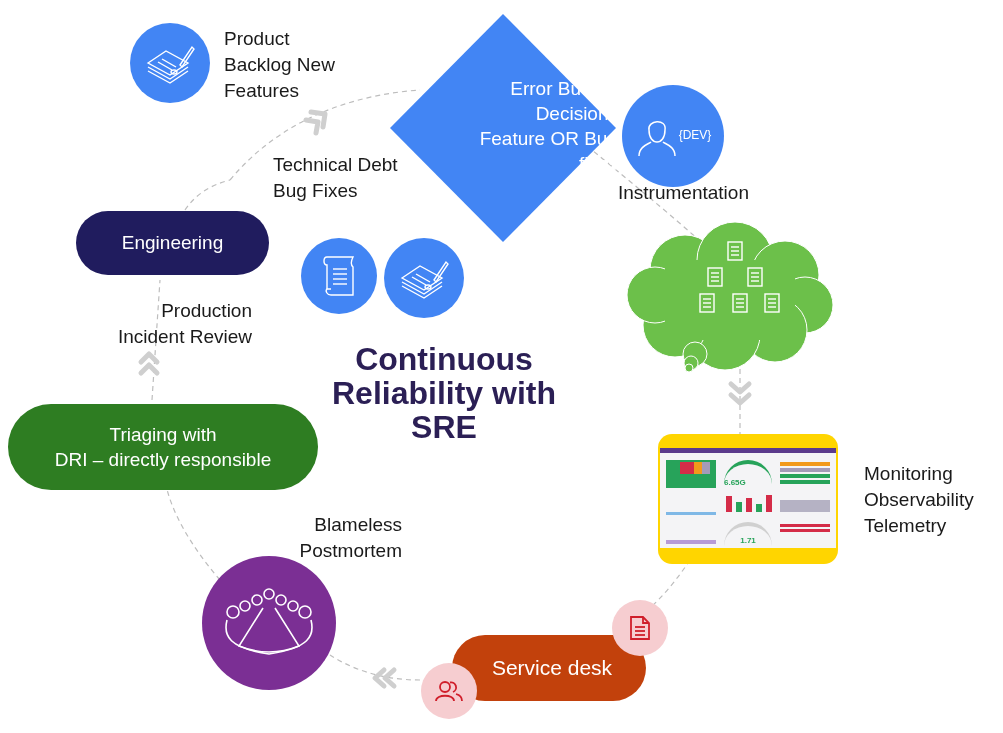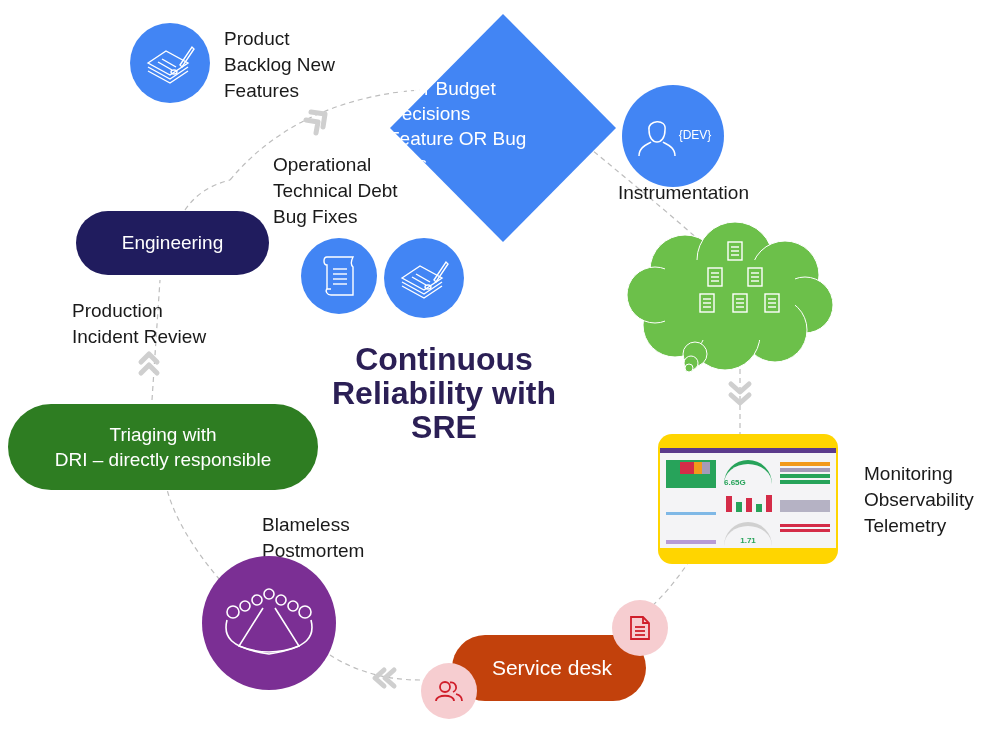--- a/index.html
+++ b/index.html
@@ -1,19 +1,19 @@
 <!DOCTYPE html>
 <html><head>
 <meta charset="utf-8">
 <style>
   html, body { margin:0; padding:0; background:#ffffff; }
   body { width:1003px; height:733px; position:relative; overflow:hidden; font-family:"Liberation Sans", sans-serif; color:#1a1a1a; }
   .abs { position:absolute; }
   .label { font-size:19px; line-height:26px; color:#1a1a1a; }
-  .center-text { text-align:left; }
+  .center-text { text-align:right; }
   .pill { position:absolute; color:#fff; display:flex; align-items:center; justify-content:center; text-align:center; border-radius:40px; }
   .circle { position:absolute; border-radius:50%; display:flex; align-items:center; justify-content:center; }
   svg.loop { position:absolute; left:0; top:0; }
   .title { font-weight:bold; color:#2b1f55; font-size:32px; line-height:34px; text-align:center; }
   .dash { position:absolute; background:#fff; border-radius:10px; overflow:hidden; }
 </style>
 </head>
 <body>
 
 <svg class="loop" width="1003" height="733">
@@ -217,21 +217,20 @@
 <div class="abs label center-text" style="left:72px;top:298px;width:180px;">
   <div>Production</div>
   <div>Incident Review</div>
 </div>
 
 <div class="pill" style="left:76px;top:211px;width:193px;height:64px;background:#201c5e;font-size:19px;border-radius:32px;">
   <span>Engineering</span>
 </div>
 
 <div class="abs label" style="left:273px;top:152px;">
-  <div>Operational</div>
   <div>Technical Debt</div>
   <div>Bug Fixes</div>
 </div>
 <div class="circle" style="left:301px;top:238px;width:76px;height:76px;background:#4285f4;">
   <svg width="36" height="46" viewBox="0 0 36 46" fill="none" stroke="#fff" stroke-width="1.4">
     <path d="M6 4 H32 C30 8, 30 12, 32 14 V42 H10 C6 42, 4 38, 6 36 H10"></path>
     <path d="M6 4 C2 4, 2 12, 6 12 V36"></path>
     <line x1="12" y1="16" x2="26" y2="16"></line>
       <line x1="12" y1="21" x2="26" y2="21"></line>
     <line x1="12" y1="26" x2="26" y2="26"></line>

